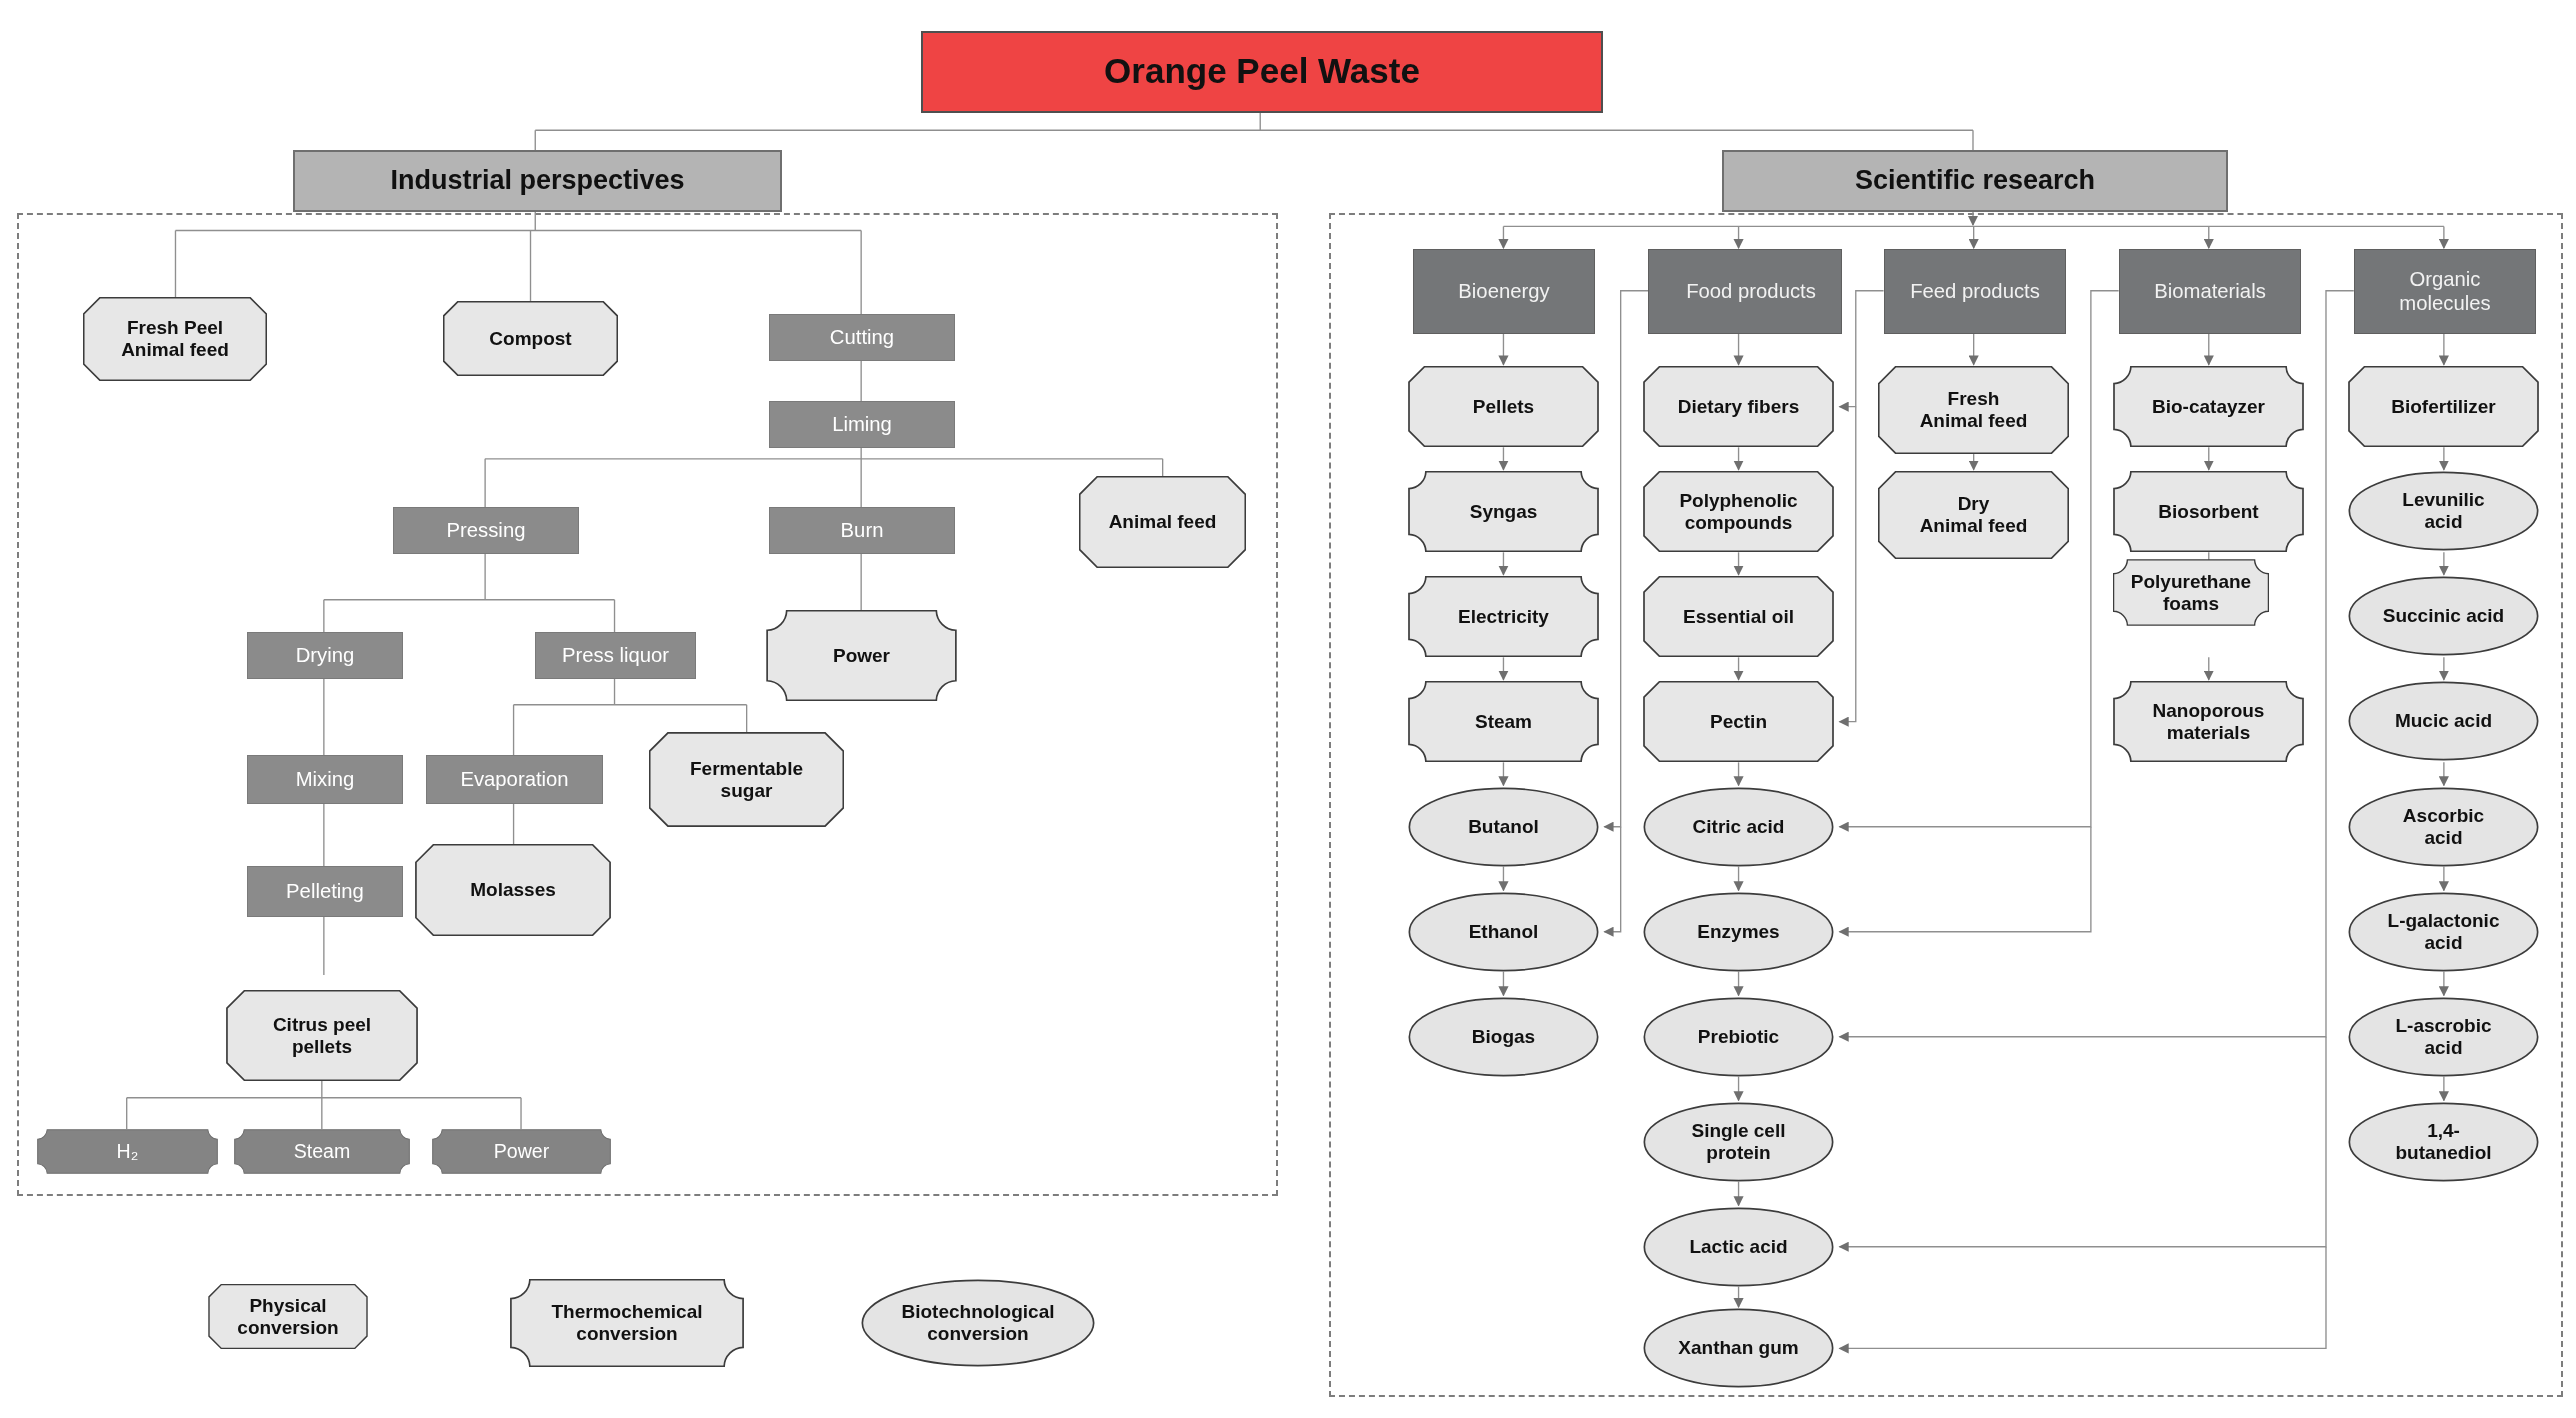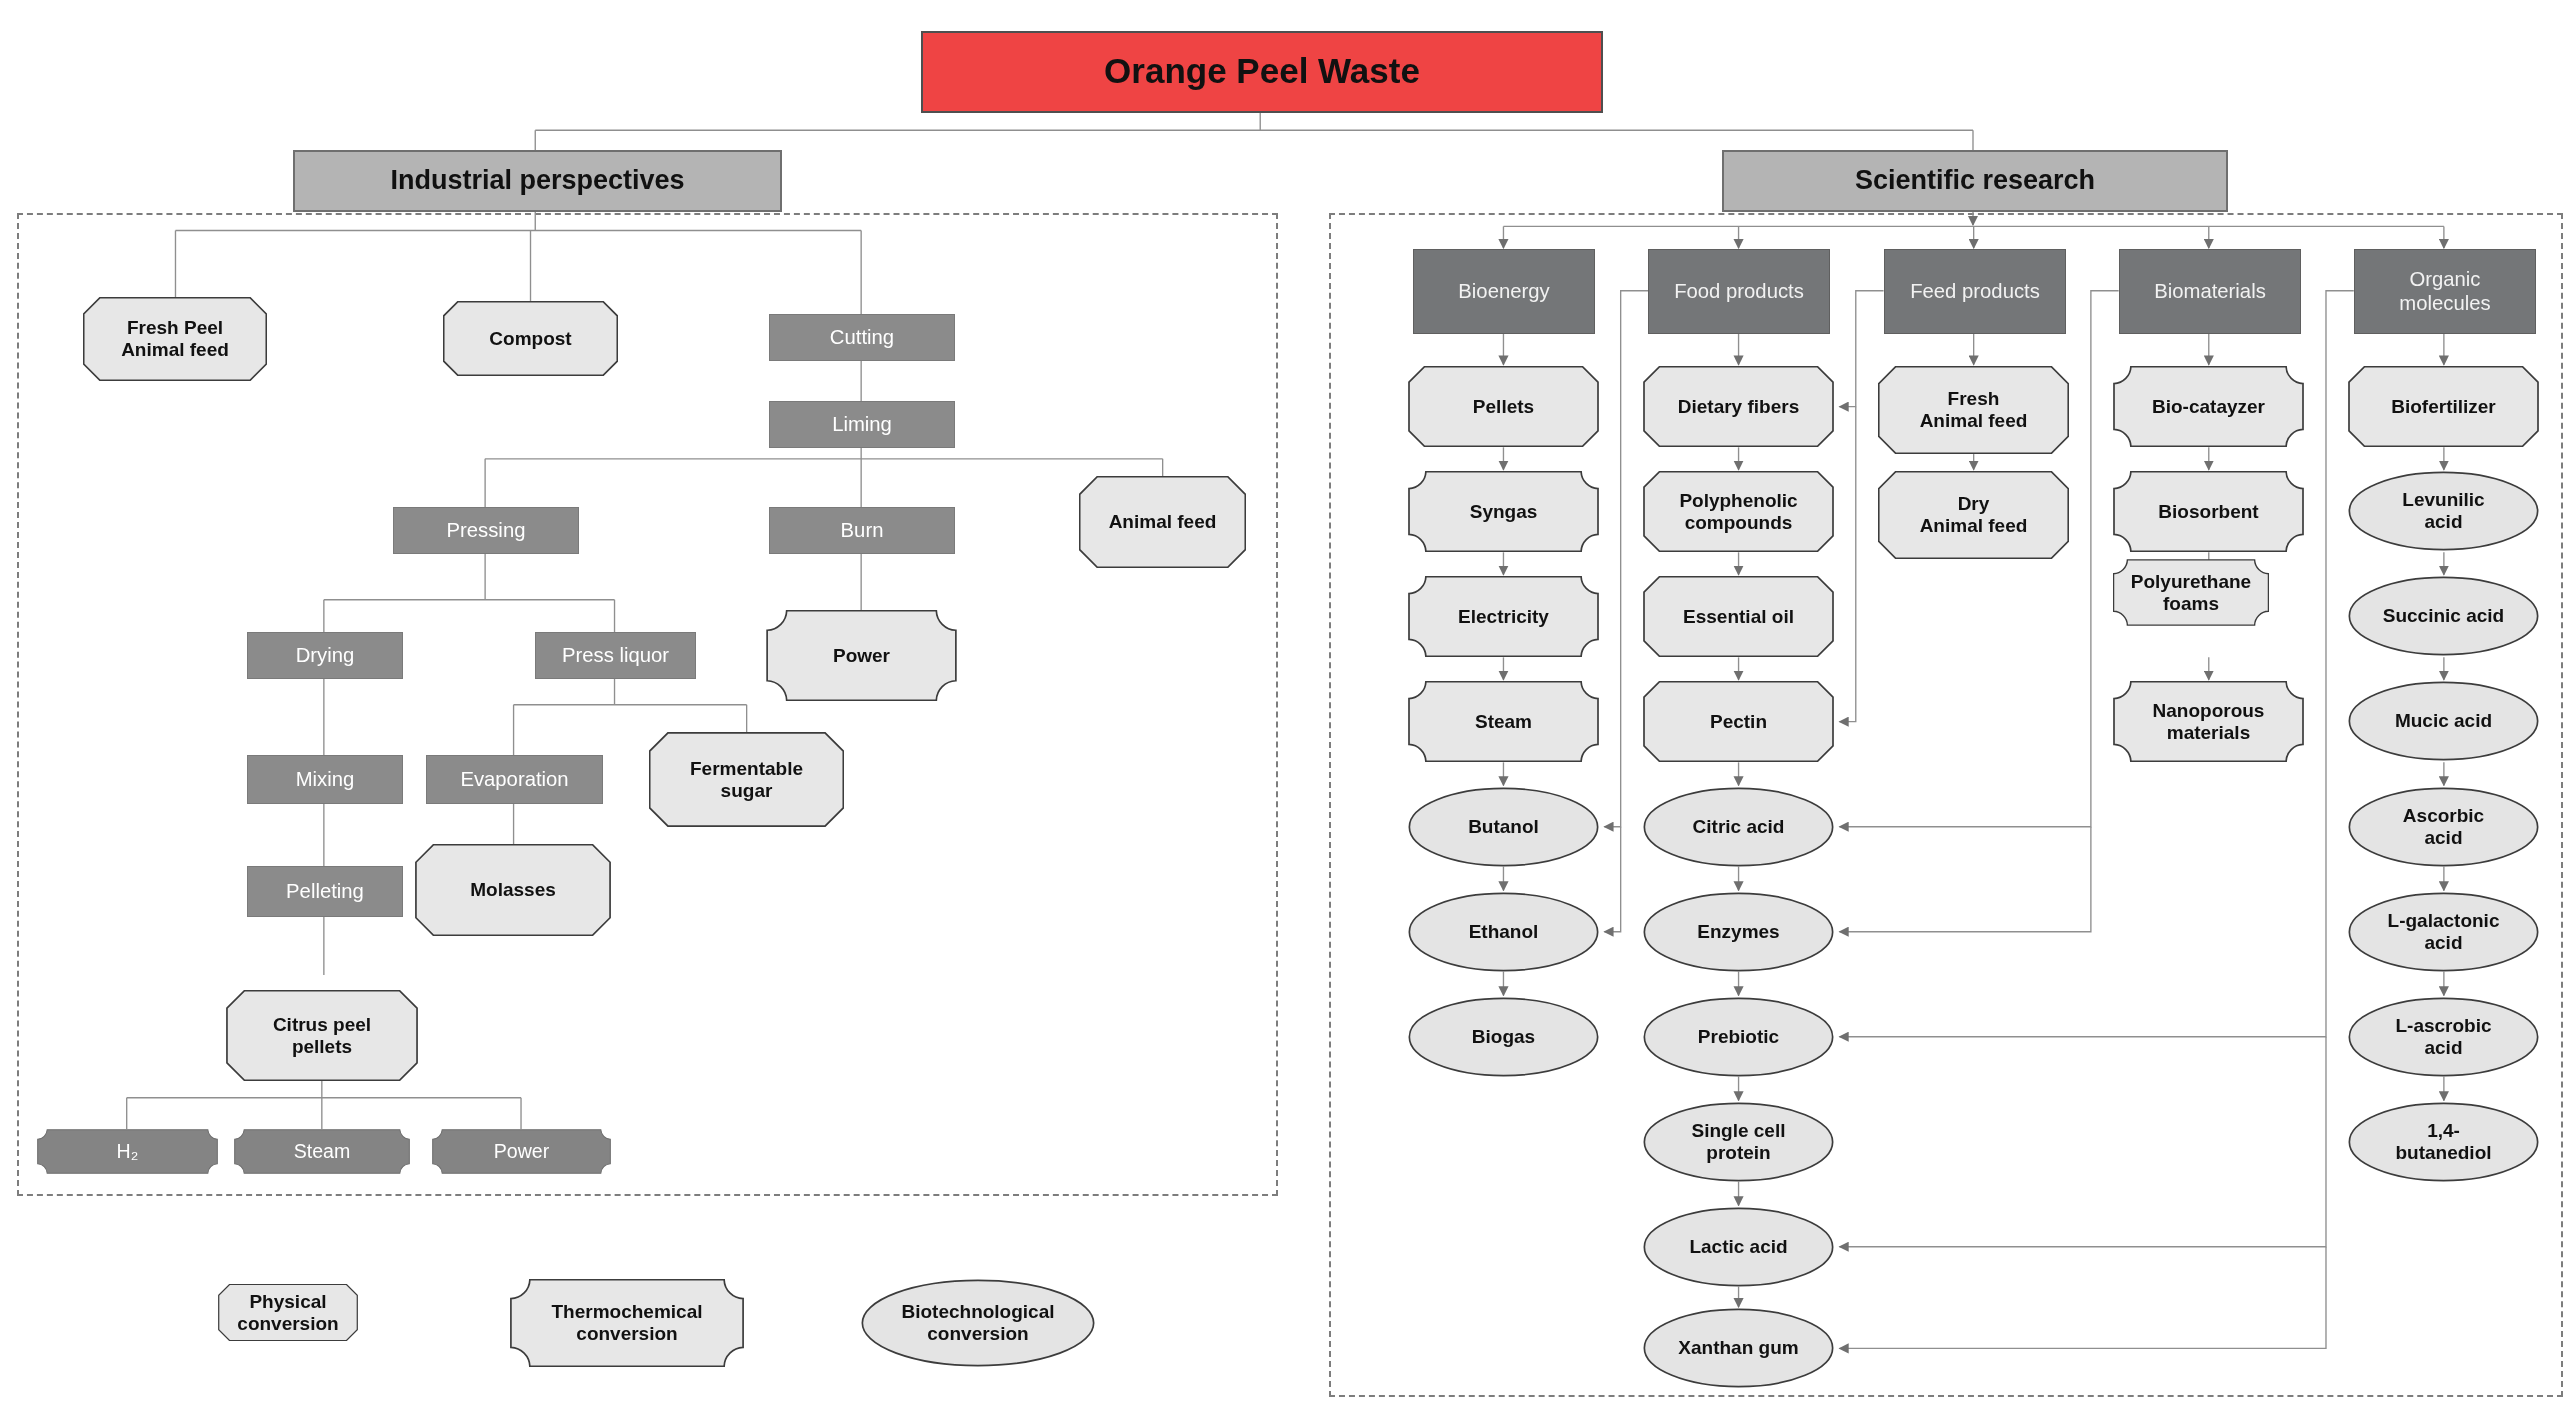--- a/index.html
+++ b/index.html
@@ -156,34 +156,34 @@
 pellets</span></div>
       <div class="node shape-dark" style="left: 37px; top: 1129px; width: 181px; height: 45px;"><svg class="shape" viewBox="0 0 267 66">
           <path d="M15,1 H252 A15 15 0 0 0 266 15 V51 A15 15 0 0 0 252 65 H15 A15 15 0 0 0 1 51 V15 A15 15 0 0 0 15 1 Z" fill="#848484" stroke="#6e6e6e" stroke-width="1.5"></path>
         </svg><span class="lbl">H₂</span></div>
       <div class="node shape-dark" style="left: 234px; top: 1129px; width: 176px; height: 45px;"><svg class="shape" viewBox="0 0 260 66">
           <path d="M15,1 H245 A15 15 0 0 0 259 15 V51 A15 15 0 0 0 245 65 H15 A15 15 0 0 0 1 51 V15 A15 15 0 0 0 15 1 Z" fill="#848484" stroke="#6e6e6e" stroke-width="1.5"></path>
         </svg><span class="lbl">Steam</span></div>
       <div class="node shape-dark" style="left: 432px; top: 1129px; width: 179px; height: 45px;"><svg class="shape" viewBox="0 0 264 66">
           <path d="M15,1 H249 A15 15 0 0 0 263 15 V51 A15 15 0 0 0 249 65 H15 A15 15 0 0 0 1 51 V15 A15 15 0 0 0 15 1 Z" fill="#848484" stroke="#6e6e6e" stroke-width="1.5"></path>
         </svg><span class="lbl">Power</span></div>
-      <div class="node shape-light" style="left: 192px; top: 1284px; width: 192px; height: 57px;"><svg class="shape" viewBox="0 0 284 116">
+      <div class="node shape-light" style="left: 192px; top: 1284px; width: 192px; height: 65px;"><svg class="shape" viewBox="0 0 284 116">
           <polygon points="23,1 261,1 283,23 283,93 261,115 23,115 1,93 1,23" fill="#e7e7e7" stroke="#3c3c3c" stroke-width="2.5"></polygon>
         </svg><span class="lbl">Physical
 conversion</span></div>
       <div class="node shape-light" style="left: 510px; top: 1279px; width: 234px; height: 88px;"><svg class="shape" viewBox="0 0 345 130">
           <path d="M29,1 H316 A29 29 0 0 0 344 29 V101 A29 29 0 0 0 316 129 H29 A29 29 0 0 0 1 101 V29 A29 29 0 0 0 29 1 Z" fill="#e7e7e7" stroke="#3c3c3c" stroke-width="2.5"></path>
         </svg><span class="lbl">Thermochemical
 conversion</span></div>
       <div class="node shape-light" style="left: 861px; top: 1279px; width: 234px; height: 88px;"><svg class="shape" viewBox="0 0 346 130">
           <ellipse cx="173" cy="65" rx="171" ry="63" fill="#e4e4e4" stroke="#3c3c3c" stroke-width="2.5"></ellipse>
         </svg><span class="lbl">Biotechnological
 conversion</span></div>
       <div class="node rect-colhead" style="left: 1413px; top: 249px; width: 180px; height: 83px;"><span class="lbl">Bioenergy</span></div>
-      <div class="node rect-colhead" style="left: 1648px; top: 249px; width: 180px; height: 83px;"><span class="lbl">Food products</span></div>
+      <div class="node rect-colhead" style="left: 1648px; top: 249px; width: 180px; height: 83px; padding-left: 12px;"><span class="lbl">Food products</span></div>
       <div class="node rect-colhead" style="left: 1884px; top: 249px; width: 180px; height: 83px;"><span class="lbl">Feed products</span></div>
       <div class="node rect-colhead" style="left: 2119px; top: 249px; width: 180px; height: 83px;"><span class="lbl">Biomaterials</span></div>
       <div class="node rect-colhead" style="left: 2354px; top: 249px; width: 180px; height: 83px;"><span class="lbl">Organic
 molecules</span></div>
       <div class="node shape-light" style="left: 1408px; top: 366px; width: 191px; height: 81px;"><svg class="shape" viewBox="0 0 282 120">
           <polygon points="24,1 258,1 281,24 281,96 258,119 24,119 1,96 1,24" fill="#e7e7e7" stroke="#3c3c3c" stroke-width="2.5"></polygon>
         </svg><span class="lbl">Pellets</span></div>
       <div class="node shape-light" style="left: 1408px; top: 471px; width: 191px; height: 81px;"><svg class="shape" viewBox="0 0 282 120">
           <path d="M26,1 H256 A26 26 0 0 0 281 26 V94 A26 26 0 0 0 256 119 H26 A26 26 0 0 0 1 94 V26 A26 26 0 0 0 26 1 Z" fill="#e7e7e7" stroke="#3c3c3c" stroke-width="2.5"></path>
         </svg><span class="lbl">Syngas</span></div>

